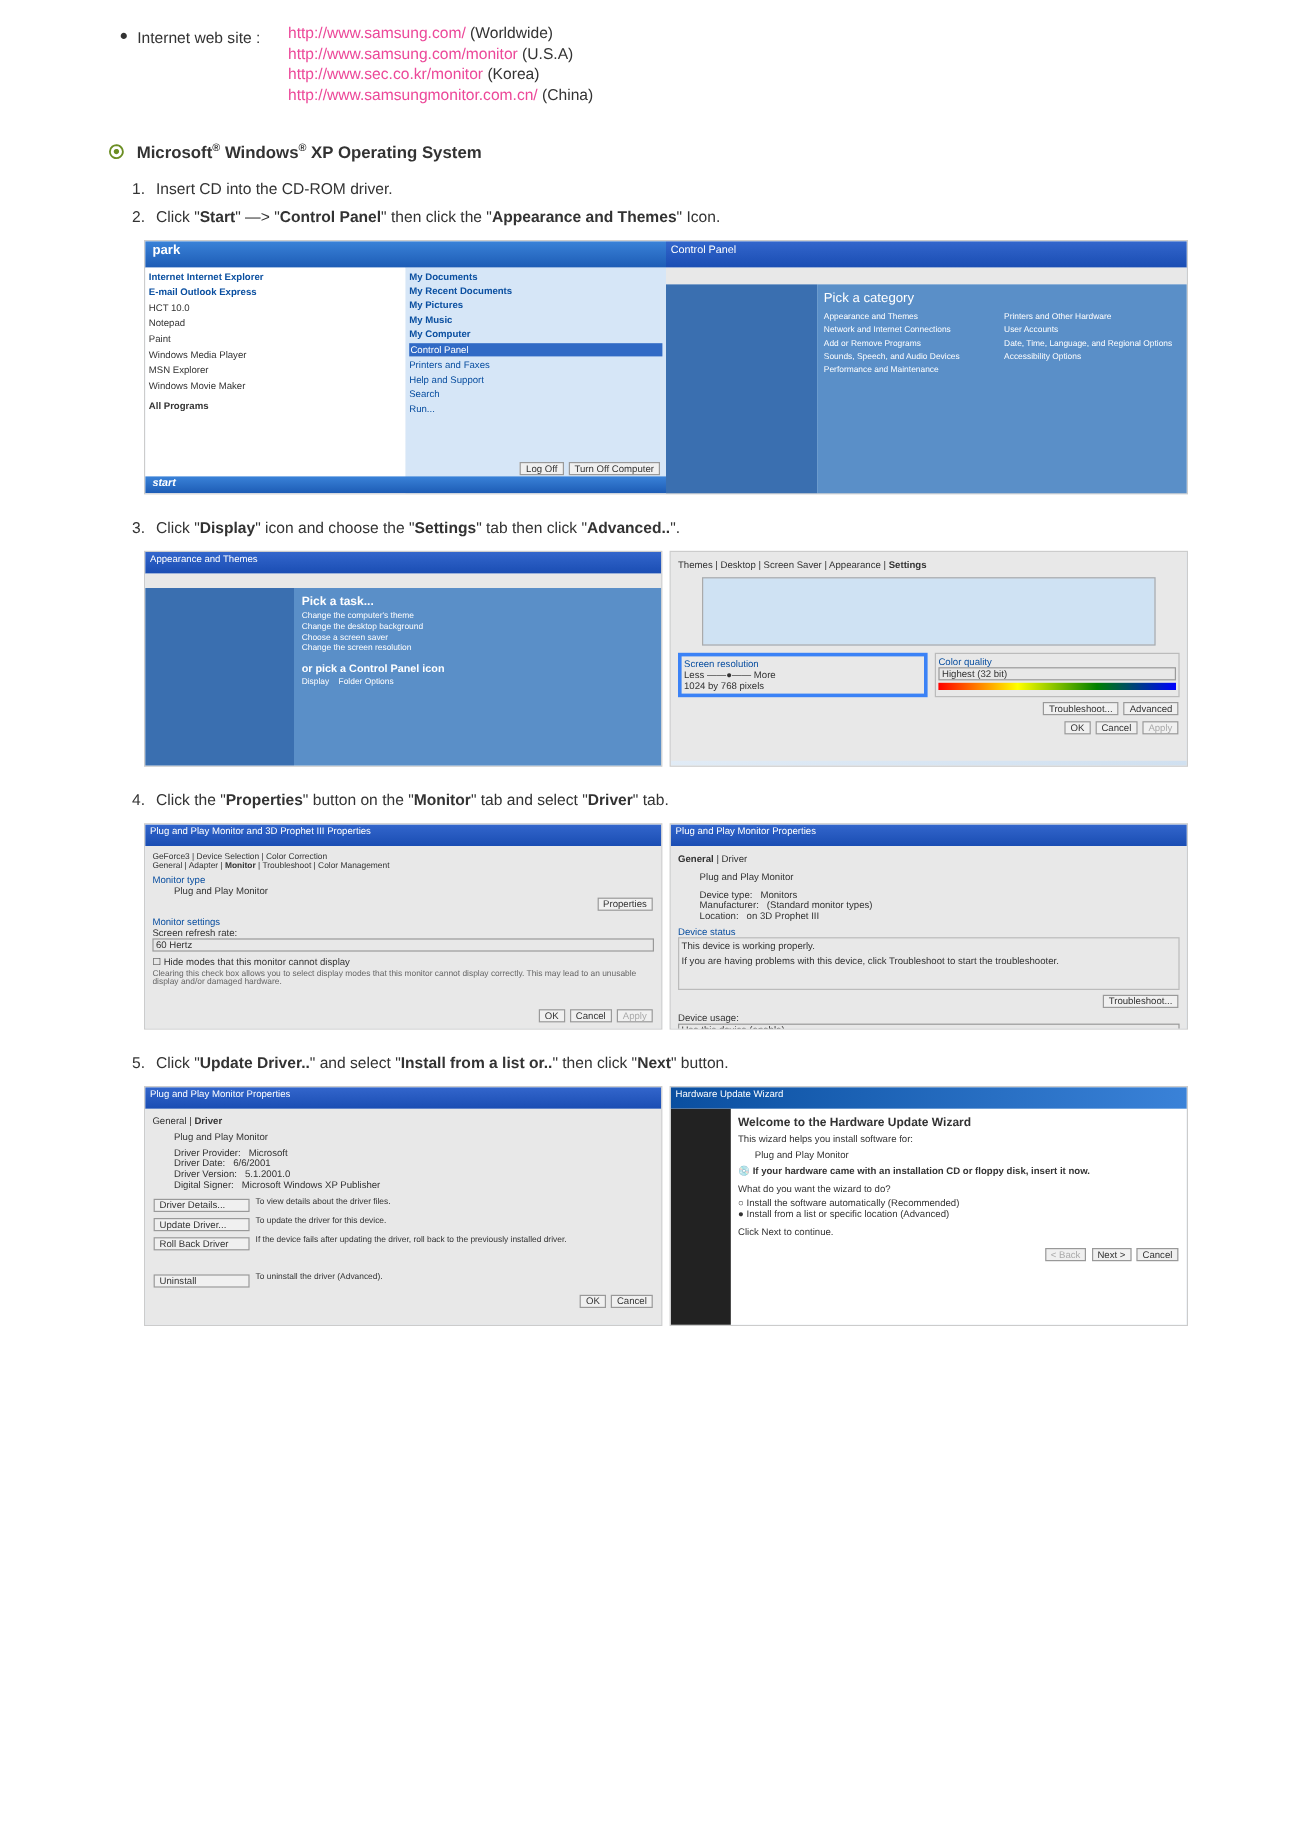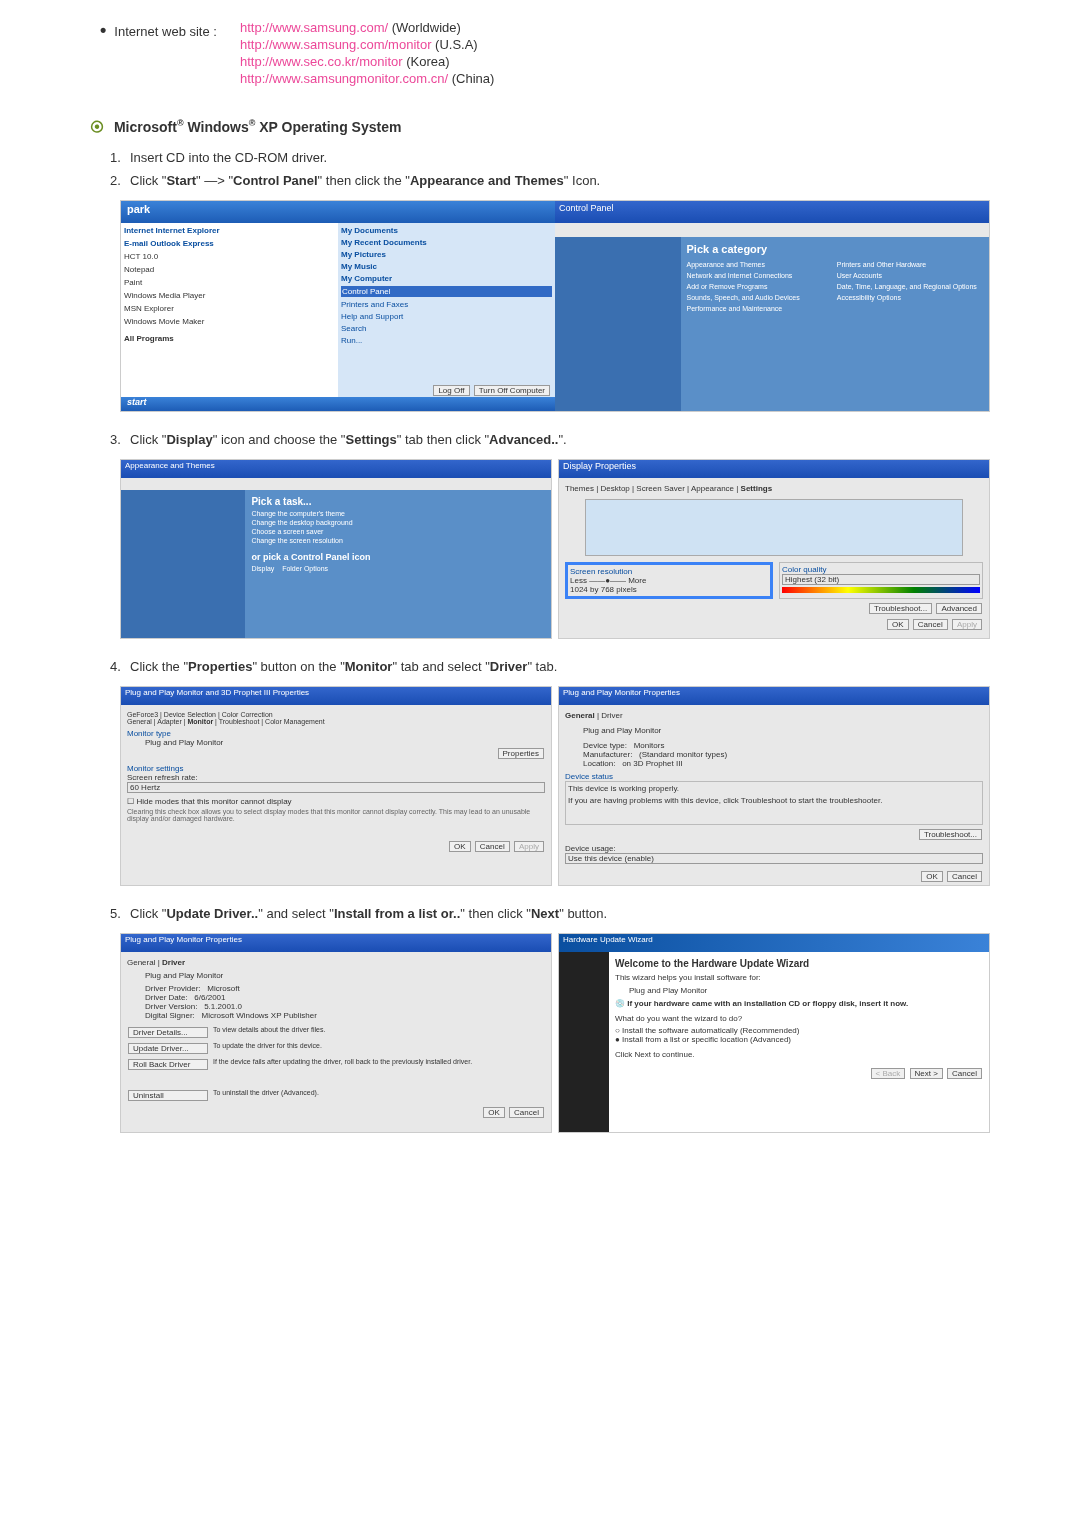--- a/index.html
+++ b/index.html
@@ -183,21 +183,21 @@
       <span class="fake-btn">Turn Off Computer</span>
     </div>
     <div style="position:absolute;bottom:0;left:0;right:0;height:14px;background:linear-gradient(to bottom,#3a82d8,#1d5cb5);color:#fff;font-size:9px;font-style:italic;font-weight:bold;padding-left:6px;">start</div>
   </div>
   <div style="flex:1;">
     <div class="bar" style="color:#fff;font-size:9px;padding:2px 4px;">Control Panel</div>
     <div style="height:14px;background:#e8e8e8;"></div>
     <div class="sh-content" style="height:calc(100% - 32px);">
       <div class="sh-left-blue"></div>
       <div class="sh-right-blue">
-        <div style="font-size:11px;font-weight:bold;margin-bottom:6px;">Pick a category</div>
+        <div style="font-size:11px;font-weight:normal;margin-bottom:6px;">Pick a category</div>
         <div style="display:grid;grid-template-columns:1fr 1fr;gap:4px;font-size:7px;">
           <div>Appearance and Themes</div>
             <div>Printers and Other Hardware</div>
           <div>Network and Internet Connections</div>
             <div>User Accounts</div>
           <div>Add or Remove Programs</div>
             <div>Date, Time, Language, and Regional Options</div>
           <div>Sounds, Speech, and Audio Devices</div>
             <div>Accessibility Options</div>
           <div>Performance and Maintenance</div>
@@ -225,21 +225,20 @@
         <div style="font-size:7px;margin-top:3px;">Change the computer's theme</div>
         <div style="font-size:7px;margin-top:2px;">Change the desktop background</div>
         <div style="font-size:7px;margin-top:2px;">Choose a screen saver</div>
         <div style="font-size:7px;margin-top:2px;">Change the screen resolution</div>
         <div style="font-size:9px;font-weight:bold;margin-top:8px;">or pick a Control Panel icon</div>
         <div style="font-size:7px;margin-top:3px;"><span>Display</span> &nbsp;&nbsp; <span>Folder Options</span></div>
       </div>
     </div>
   </div>
   <div>
-    <div class="bar" style="color:#fff;font-size:9px;padding:1px 4px;">Display Properties</div>
     <div class="sh-gray" style="height:calc(100% - 16px);">
       <div style="font-size:8px;">
         <span>Themes</span> | <span>Desktop</span> | <span>Screen Saver</span> | <span>Appearance</span> | <b>Settings</b>
       </div>
       <div style="height:55px;background:#cfe2f3;margin:6px 20px;border:1px solid #aaa;"></div>
       <div style="display:flex;gap:6px;margin-top:4px;font-size:8px;">
         <div style="flex:1;border:3px solid #3b82f6;padding:2px;">
           <div style="color:#0a4fa0;">Screen resolution</div>
           <div><span>Less</span> ——●—— <span>More</span></div>
           <div>1024 by 768 pixels</div>
@@ -263,21 +262,21 @@
   </div>
 </div>
 
 <div class="steps">
   <div class="step-item">
     <span class="step-num">4.</span>
     <span class="step-text">Click the "<b>Properties</b>" button on the "<b>Monitor</b>" tab and select "<b>Driver</b>" tab.</span>
   </div>
 </div>
 
-<div class="screenshot-col2" style="height:200px;">
+<div class="screenshot-col2" style="height:172px;">
   <div>
     <div class="bar" style="color:#fff;font-size:8px;padding:1px 4px;">Plug and Play Monitor and 3D Prophet III Properties</div>
     <div class="sh-gray" style="height:calc(100% - 16px);">
       <div style="font-size:7px;">
         <span>GeForce3</span> | <span>Device Selection</span> | <span>Color Correction</span><br>
         <span>General</span> | <span>Adapter</span> | <b>Monitor</b> | <span>Troubleshoot</span> | <span>Color Management</span>
       </div>
       <div style="color:#0a4fa0;font-size:8px;margin-top:4px;">Monitor type</div>
       <div style="font-size:8px;margin-left:18px;">Plug and Play Monitor</div>
       <div style="text-align:right;"><span class="fake-btn">Properties</span></div>

